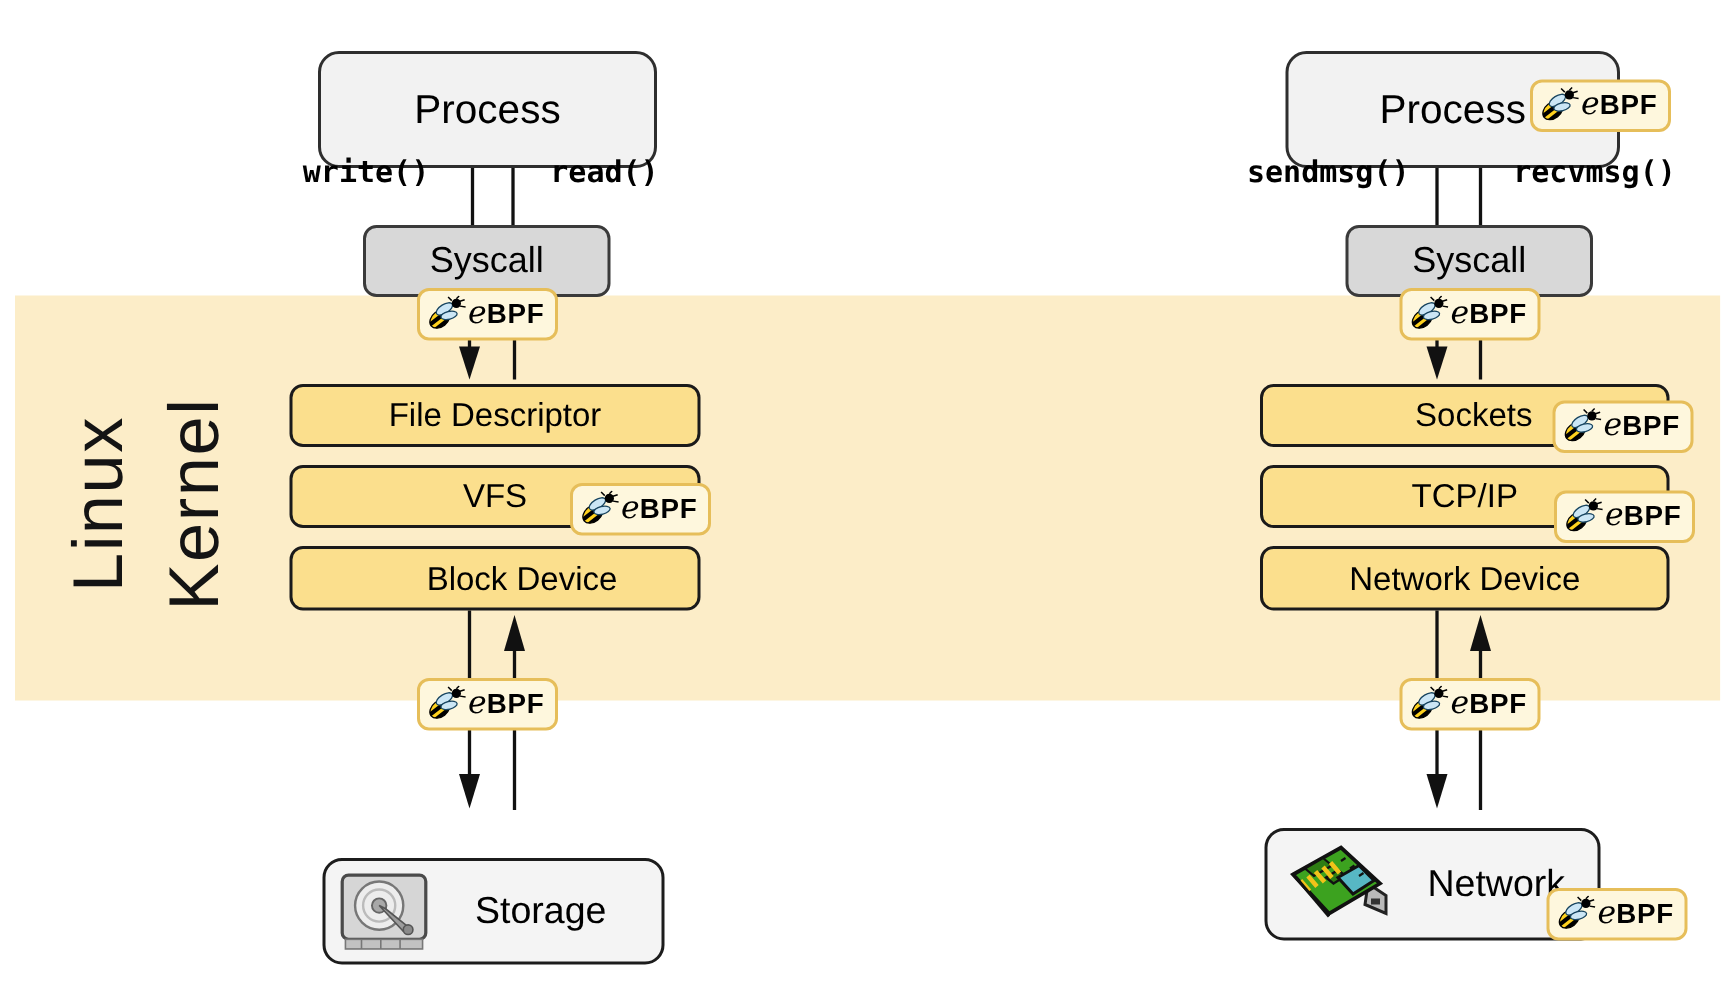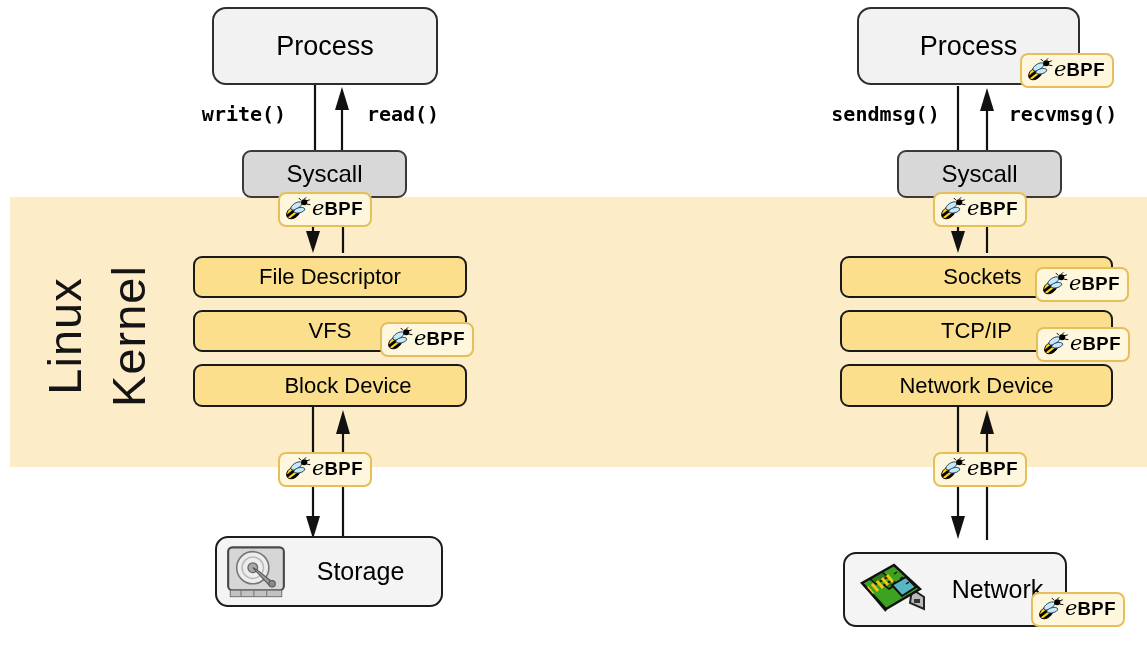--- a/index.html
+++ b/index.html
@@ -11,21 +11,21 @@
 
   .vlabel{position:absolute;width:220px;height:58px;display:flex;align-items:center;justify-content:center;
           transform:rotate(-90deg);font-size:47px;letter-spacing:1px;color:#141414;white-space:nowrap;}
 
   .arrows{position:absolute;left:0;top:0;z-index:2;}
 
   .box{position:absolute;display:flex;align-items:center;justify-content:center;
        box-sizing:border-box;z-index:3;}
   .endpointbox{background:var(--endpoint-box,#F4F4F4);border:2.5px solid #1c1c1c;border-radius:13px;
        font-size:25px;}
-  .procbox{background:var(--process-box,#F2F2F2);border:2px solid #2e2e2e;border-radius:14px;font-size:27px;}
+  .procbox{background:var(--process-box,#F2F2F2);border:2px solid #2e2e2e;border-radius:14px;font-size:27px;margin-top:27px;}
   .sysbox{background:var(--syscall-box,#D8D8D8);border:2px solid #3a3a3a;border-radius:9px;font-size:24px;}
   .layerbox{background:var(--layer-box,#FBDF8D);border:2px solid var(--layer-border,#1A1A1A);
        border-radius:9px;font-size:22px;}
 
   .calllabel{position:absolute;font-family:"DejaVu Sans Mono",monospace;font-weight:600;
        font-size:20px;text-align:center;z-index:3;}
 
   .ebpf-badge{position:absolute;display:flex;align-items:center;gap:1px;z-index:4;
        background:var(--badge-bg,#FEF7DD);border:2px solid var(--badge-border,#E6BE5A);
        border-radius:8px;padding:2px 7px 4px 4px;height:25px;box-sizing:content-box;}
@@ -97,21 +97,21 @@
   </svg>
 
   <div class="box procbox" style="left:212px;top:7px;width:226px;height:78px;">Process</div>
   <div class="calllabel" style="left:184px;top:102px;width:120px;">write()</div>
   <div class="calllabel" style="left:348px;top:102px;width:110px;">read()</div>
   <div class="box sysbox" style="left:242px;top:150px;width:165px;height:48px;">Syscall</div>
   <div class="box layerbox" style="left:193px;top:256px;width:274px;height:42px;">File Descriptor</div>
   <div class="box layerbox" style="left:193px;top:310px;width:274px;height:42px;">VFS</div>
   <div class="box layerbox" style="left:193px;top:364px;width:274px;height:43px;padding-left:36px;">Block Device</div>
 
-  <div class="box endpointbox" style="left:215px;top:536px;width:228px;height:71px;">
+  <div class="box endpointbox" style="left:215px;top:572px;width:228px;height:71px;">
     <span class="iconwrap">
       <svg width="60" height="54" viewBox="0 0 56 50">
         <rect x="2" y="2" width="52" height="40" rx="4" fill="#D6D6D6" stroke="#4a4a4a" stroke-width="2"></rect>
         <circle cx="25" cy="21" r="15" fill="#EDEDED" stroke="#777" stroke-width="1.5"></circle>
         <circle cx="25" cy="21" r="10" fill="none" stroke="#bbb" stroke-width="1.5"></circle>
         <circle cx="25" cy="21" r="4.5" fill="#A8A8A8" stroke="#666" stroke-width="1.2"></circle>
         <polygon points="25,21 29,23 44,35 40,37" fill="#9c9c9c" stroke="#555" stroke-width="1"></polygon>
         <circle cx="43" cy="36" r="3" fill="#8a8a8a" stroke="#555" stroke-width="1"></circle>
         <rect x="4" y="42" width="48" height="6" fill="#C2C2C2" stroke="#777" stroke-width="1"></rect>
         <path d="M14,42 V48 M26,42 V48 M38,42 V48" stroke="#777" stroke-width="1"></path>

